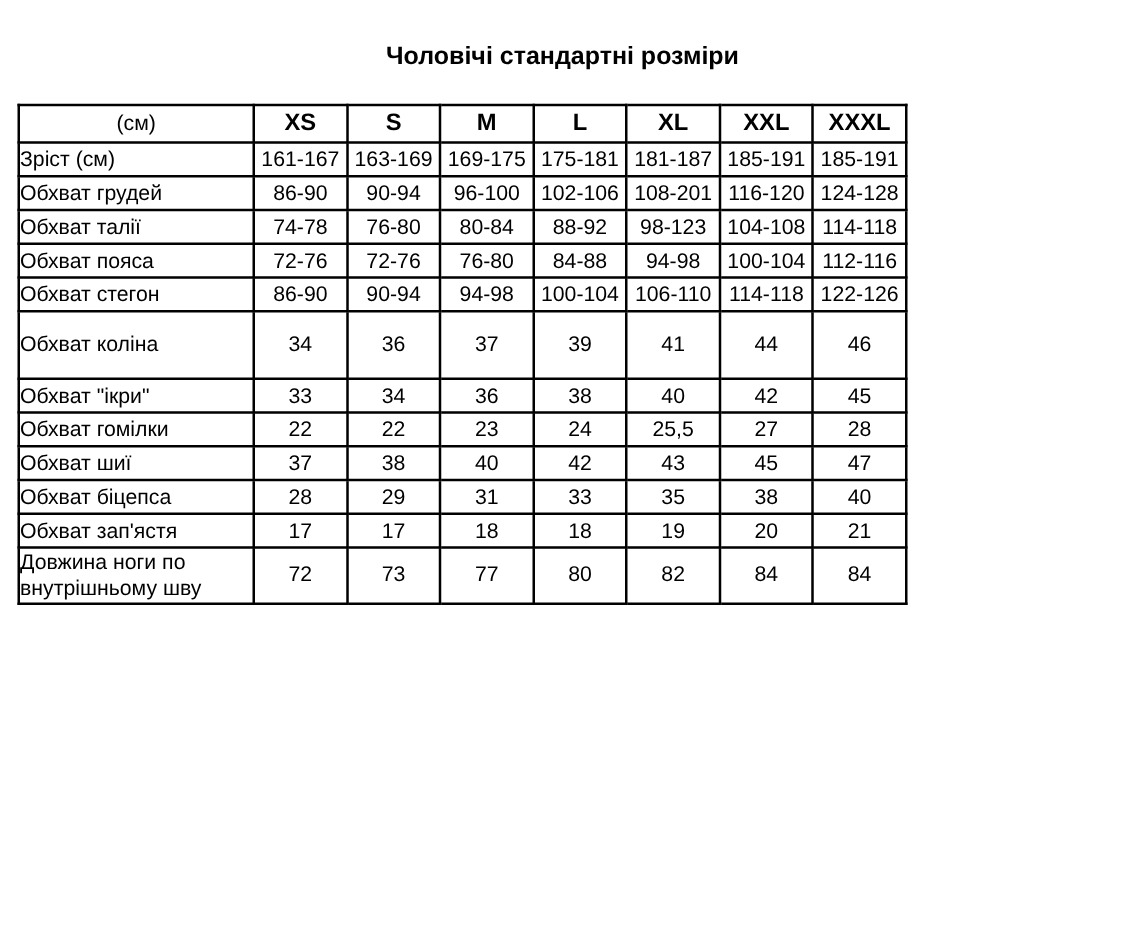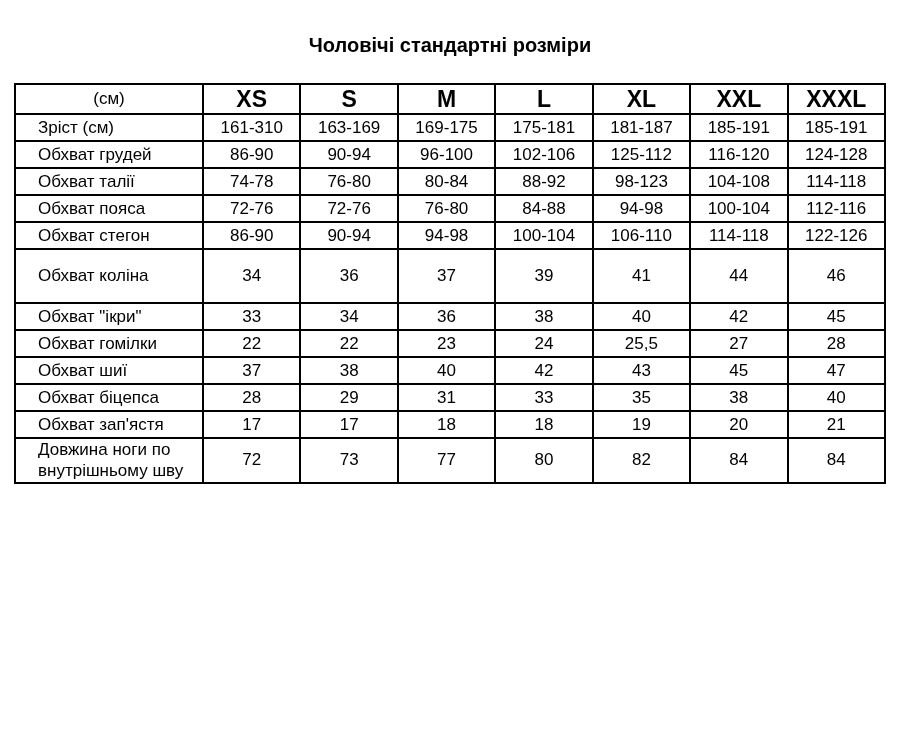--- a/index.html
+++ b/index.html
@@ -30,54 +30,53 @@
     margin: 0;
     padding-top: 34px;
     text-align: center;
     font-size: 20px;
     font-weight: bold;
     line-height: 22px;
   }
   table.size-table {
     border-collapse: collapse;
     table-layout: fixed;
-    width: 872px;
+    width: 712px;
     margin: 27px 14px 0 14px;
     font-size: 17px;
   }
   table.size-table th,
   table.size-table td {
     border: 2px solid #000000;
     padding: 0;
     vertical-align: middle;
     overflow: hidden;
   }
   th.col-label { width: 186px; }
   th.col-size {
     text-align: center;
     font-weight: bold;
-    font-size: 23px;
+    font-size: 19px;
   }
   thead tr { height: 30px; }
   tbody tr { height: 27px; }
   tbody tr:nth-child(6) { height: 54px; }
   tbody tr:nth-child(13) { height: 84px; }
   th.unit {
     font-weight: normal;
     text-align: center;
   }
   td.cell-label {
     text-align: left;
     padding-left: 6px;
     line-height: 1.25;
   }
   td.cell-label span {
     display: inline-block;
     max-width: 158px;
-    margin-left: 22px;
   }
   td.cell-value {
     text-align: center;
   }
 </style>
 </head>
 <body>
 
 <div class="page">
   <h2 class="doc-subtitle">Чоловічі стандартні розміри</h2>
@@ -90,35 +89,35 @@
           <th class="col-size">M</th>
           <th class="col-size">L</th>
           <th class="col-size">XL</th>
           <th class="col-size">XXL</th>
           <th class="col-size">XXXL</th>
         </tr>
     </thead>
     <tbody>
         <tr>
           <td class="cell-label"><span>Зріст (см)</span></td>
-          <td class="cell-value">161-310</td>
+          <td class="cell-value">161-167</td>
           <td class="cell-value">163-169</td>
           <td class="cell-value">169-175</td>
           <td class="cell-value">175-181</td>
           <td class="cell-value">181-187</td>
           <td class="cell-value">185-191</td>
           <td class="cell-value">185-191</td>
         </tr>
         <tr>
           <td class="cell-label"><span>Обхват грудей</span></td>
           <td class="cell-value">86-90</td>
           <td class="cell-value">90-94</td>
           <td class="cell-value">96-100</td>
           <td class="cell-value">102-106</td>
-          <td class="cell-value">125-112</td>
+          <td class="cell-value">108-201</td>
           <td class="cell-value">116-120</td>
           <td class="cell-value">124-128</td>
         </tr>
         <tr>
           <td class="cell-label"><span>Обхват талії</span></td>
           <td class="cell-value">74-78</td>
           <td class="cell-value">76-80</td>
           <td class="cell-value">80-84</td>
           <td class="cell-value">88-92</td>
           <td class="cell-value">98-123</td>

